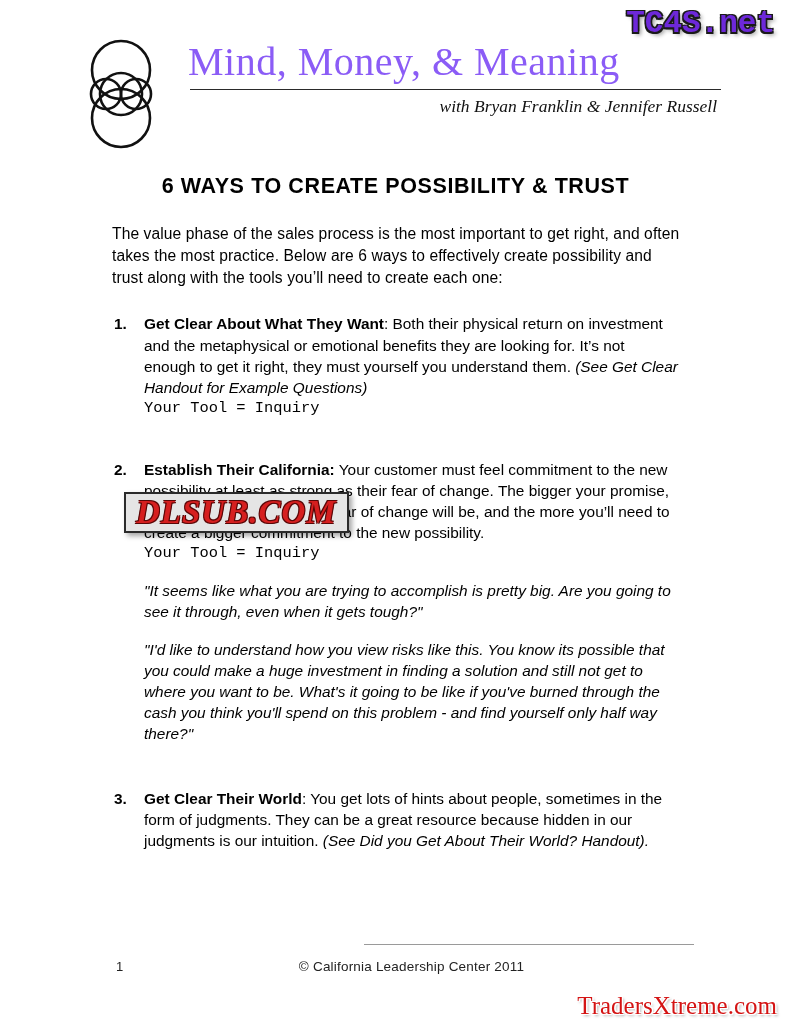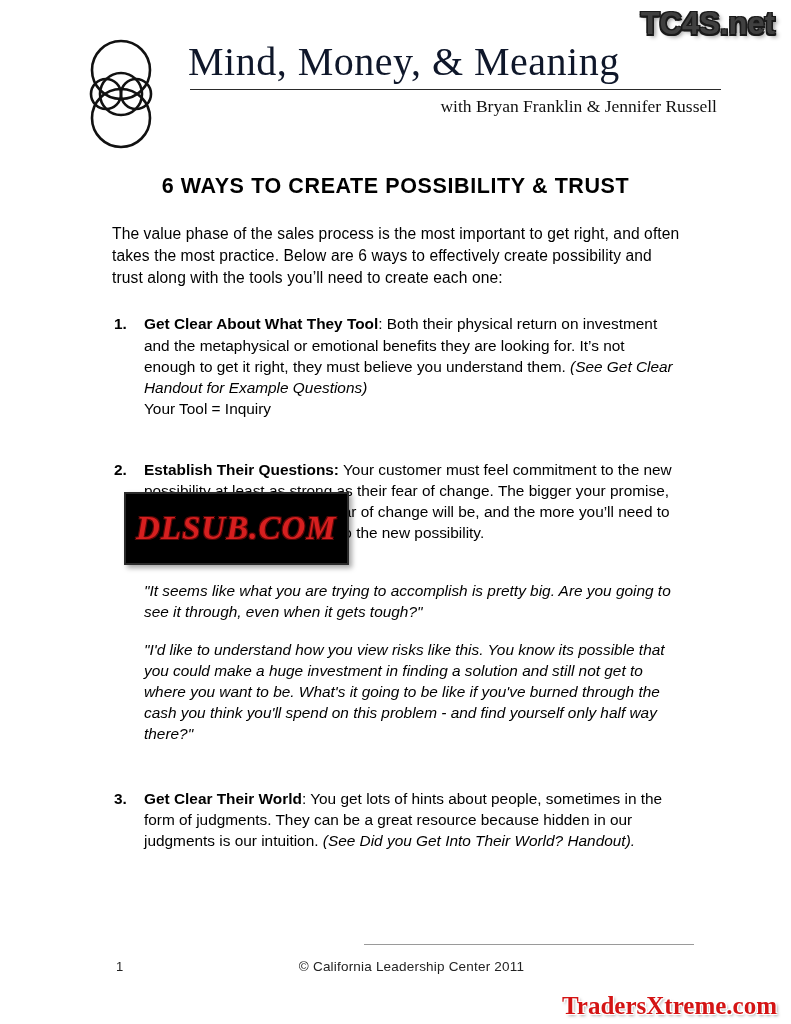--- a/index.html
+++ b/index.html
@@ -14,24 +14,24 @@
     font-family: "Liberation Sans", sans-serif;
     color: #000000;
     overflow: hidden;
   }
 
   
   .tc4s-watermark {
     position: absolute;
     top: 6px;
     right: 16px;
-    font-family: Liberation Sans, sans-serif;
+    font-family: Liberation Mono, monospace;
     font-weight: bold;
     font-size: 31px;
-    color: #404040;
+    color: #6d28d9;
     letter-spacing: 0px;
     text-shadow:
       -1.5px -1.5px 0 #1a1a1a,
        1.5px -1.5px 0 #1a1a1a,
       -1.5px  1.5px 0 #1a1a1a,
        1.5px  1.5px 0 #1a1a1a,
        0px    2px   0 #1a1a1a,
        3px    3px   4px rgba(0,0,0,.45);
     z-index: 40;
   }
@@ -62,36 +62,37 @@
   .masthead-text {
     position: absolute;
     left: 128px;
     top: 4px;
     right: 10px;
   }
   .masthead-title {
     font-family: "Liberation Serif", serif;
     font-size: 40px;
     letter-spacing: 0.5px;
-    color: #0f172a;
+    color: #8b5cf6;
     white-space: nowrap;
     line-height: 1.12;
   }
   .masthead-rule {
     height: 1px;
     background: #2a2a2a;
     margin: 4px 0 6px 2px;
   }
   .masthead-sub {
     font-family: "Liberation Serif", serif;
     font-size: 17.5px;
     color: #111;
     text-align: right;
     padding-right: 4px;
     white-space: nowrap;
+    font-style: italic;
   }
 
   
   .doc-heading {
     text-align: center;
     font-family: "Liberation Sans", sans-serif;
     font-weight: bold;
     font-size: 21.5px;
     letter-spacing: 0.6px;
     margin: 18px 0 12px 0;
@@ -122,42 +123,42 @@
   }
   .num {
     position: absolute;
     left: -30px;
     top: 0;
     font-weight: bold;
     font-size: 15.4px;
   }
   .lead { font-weight: bold; }
   .ital { font-style: italic; }
-  .tool { display: block; }
+  .tool { display: block; font-family: Liberation Mono, monospace; }
   .quote {
     font-style: italic;
     margin-top: 16px;
   }
 
   .spacer-1 { height: 14px; }
   .spacer-2 { height: 18px; }
 
   
   .dlsub-watermark {
     position: absolute;
     left: 124px;
     top: 492px;
     font-family: "Liberation Serif", serif;
     font-weight: bold;
     font-style: italic;
     font-size: 33px;
     color: #d61f1f;
     letter-spacing: 1px;
-    padding: 16px 10px;
-    background: #000000;
+    padding: 0 10px;
+    background: #e5e5e5;
     border: 2px solid #2b2b2b;
     box-shadow: 3px 3px 5px rgba(0,0,0,.35);
     text-shadow:
       -1px -1px 0 #5a0707,
        1px -1px 0 #5a0707,
       -1px  1px 0 #5a0707,
        1px  1px 0 #5a0707;
     z-index: 30;
   }
 
@@ -186,21 +187,21 @@
     font-size: 13.5px;
     color: #222;
     letter-spacing: .2px;
     padding-left: 16px;
   }
   .tx-watermark {
     position: absolute;
     right: 14px;
     bottom: 4px;
     font-family: "Liberation Serif", serif;
-    font-weight: bold;
+    font-weight: normal;
     font-size: 25px;
     color: #d41414;
     text-shadow:
       -1.2px -1.2px 0 #ffffff,
        1.2px -1.2px 0 #ffffff,
       -1.2px  1.2px 0 #ffffff,
        1.2px  1.2px 0 #ffffff,
        2px 2px 3px rgba(0,0,0,.35);
     z-index: 40;
   }
@@ -230,39 +231,39 @@
   </div>
 
   <div class="doc-heading">6 WAYS TO CREATE POSSIBILITY &amp; TRUST</div>
 
   <p class="intro">The value phase of the sales process is the most important to get right, and often takes the most practice.  Below are 6 ways to effectively create possibility and trust along with the tools you’ll need to create each one:</p>
 
   <ol class="points">
 
     <li>
       <span class="num">1.</span>
-      <span class="lead">Get Clear About What They Tool</span><span>: Both their physical return on investment and the metaphysical or emotional benefits they are looking for.  It’s not enough to get it right, they must believe you understand them.  </span><span class="ital">(See Get Clear Handout for Example Questions)</span>
+      <span class="lead">Get Clear About What They Want</span><span>: Both their physical return on investment and the metaphysical or emotional benefits they are looking for.  It’s not enough to get it right, they must yourself you understand them.  </span><span class="ital">(See Get Clear Handout for Example Questions)</span>
       <span class="tool">Your Tool = Inquiry</span>
     </li>
 
     <div class="spacer-1"></div>
 
     <li>
       <span class="num">2.</span>
-      <span class="lead">Establish Their Questions:</span><span>  Your customer must feel commitment to the new possibility at least as strong as their fear of change.  The bigger your promise, the bigger your customer’s fear of change will be, and the more you’ll need to create a bigger commitment to the new possibility.</span>
+      <span class="lead">Establish Their California:</span><span>  Your customer must feel commitment to the new possibility at least as strong as their fear of change.  The bigger your promise, the bigger your customer’s fear of change will be, and the more you’ll need to create a bigger commitment to the new possibility.</span>
       <span class="tool">Your Tool =  Inquiry</span>
       <div class="quote">"It seems like what you are trying to accomplish is pretty big.  Are you going to see it through, even when it gets tough?"</div>
       <div class="quote">"I'd like to understand how you view risks like this.  You know its possible that you could make a huge investment in finding a solution and still not get to where you want to be.  What's it going to be like if you've burned through the cash you think you'll spend on this problem - and find yourself only half way there?"</div>
     </li>
 
     <div class="spacer-2"></div>
 
     <li>
       <span class="num">3.</span>
-      <span class="lead">Get Clear Their World</span><span>: You get lots of hints about people, sometimes in the form of judgments.   They can be a great resource because hidden in our judgments is our intuition. </span><span class="ital">(See Did you Get Into Their World? Handout).</span>
+      <span class="lead">Get Clear Their World</span><span>: You get lots of hints about people, sometimes in the form of judgments.   They can be a great resource because hidden in our judgments is our intuition. </span><span class="ital">(See Did you Get About Their World? Handout).</span>
     </li>
 
   </ol>
 
   <div class="footer-rule"></div>
   <div class="page-number">1</div>
   <div class="copyright">©  California Leadership Center 2011</div>
 </div>
 
 <div class="tc4s-watermark">TC4S.net</div>

